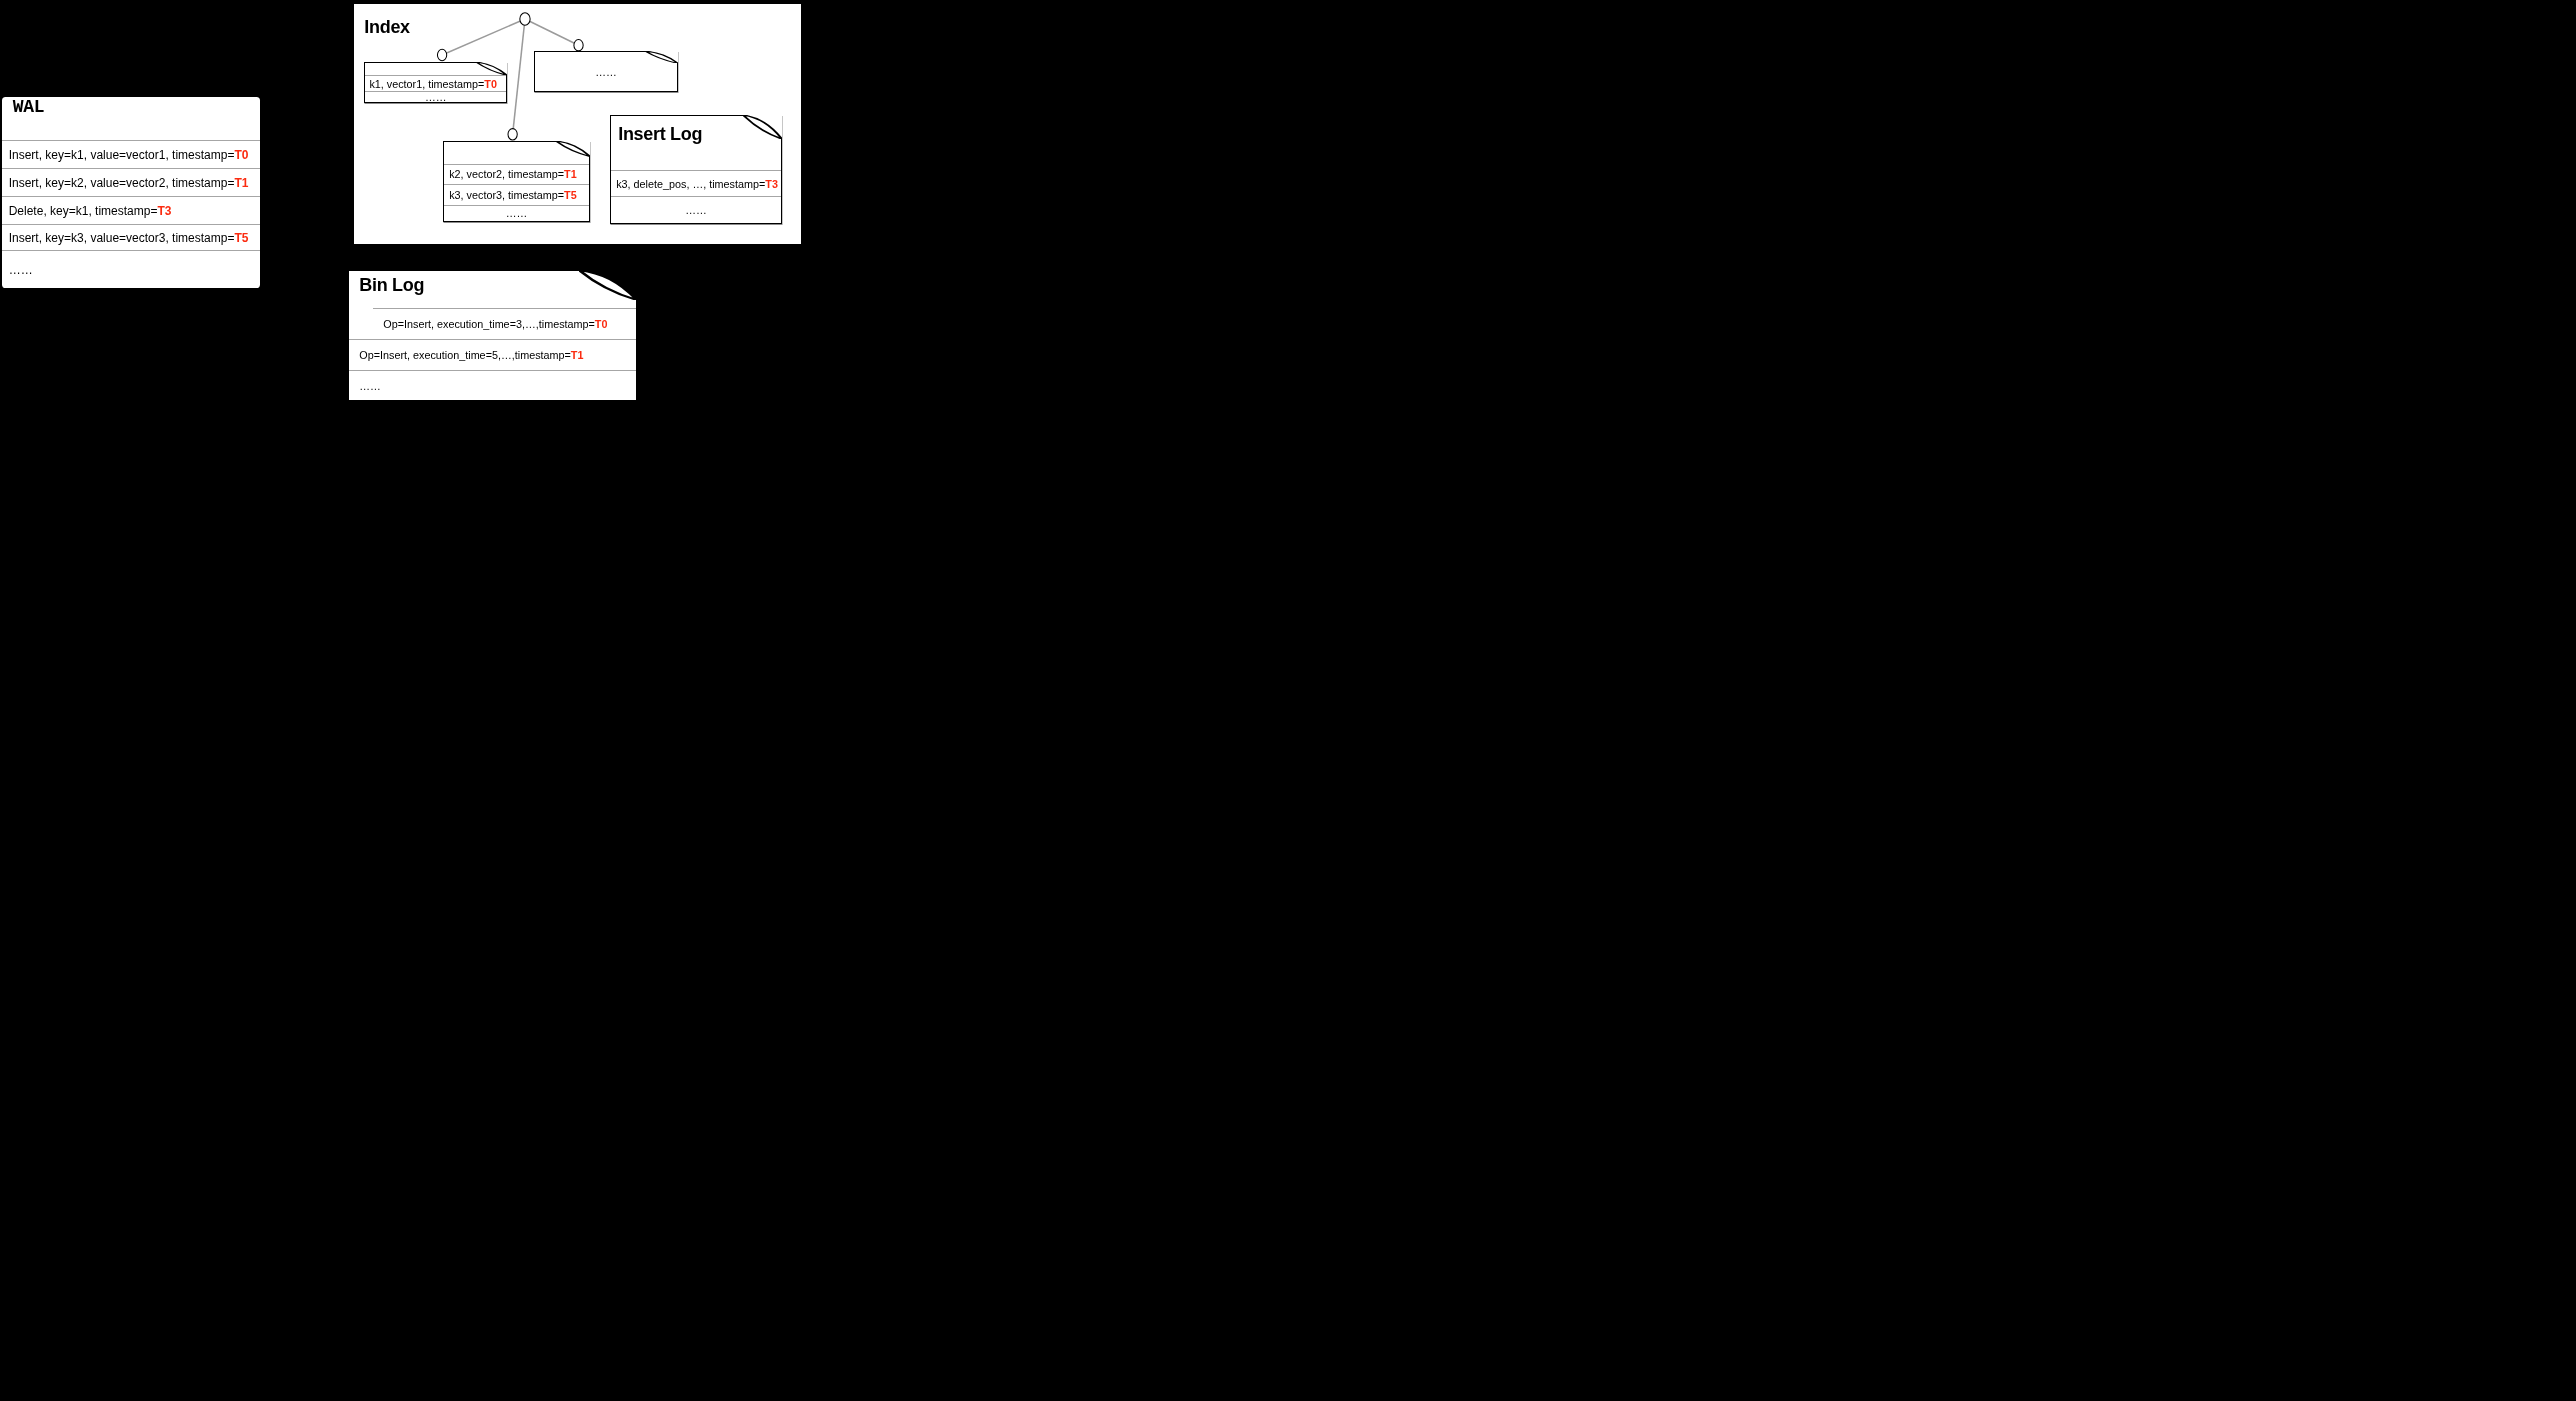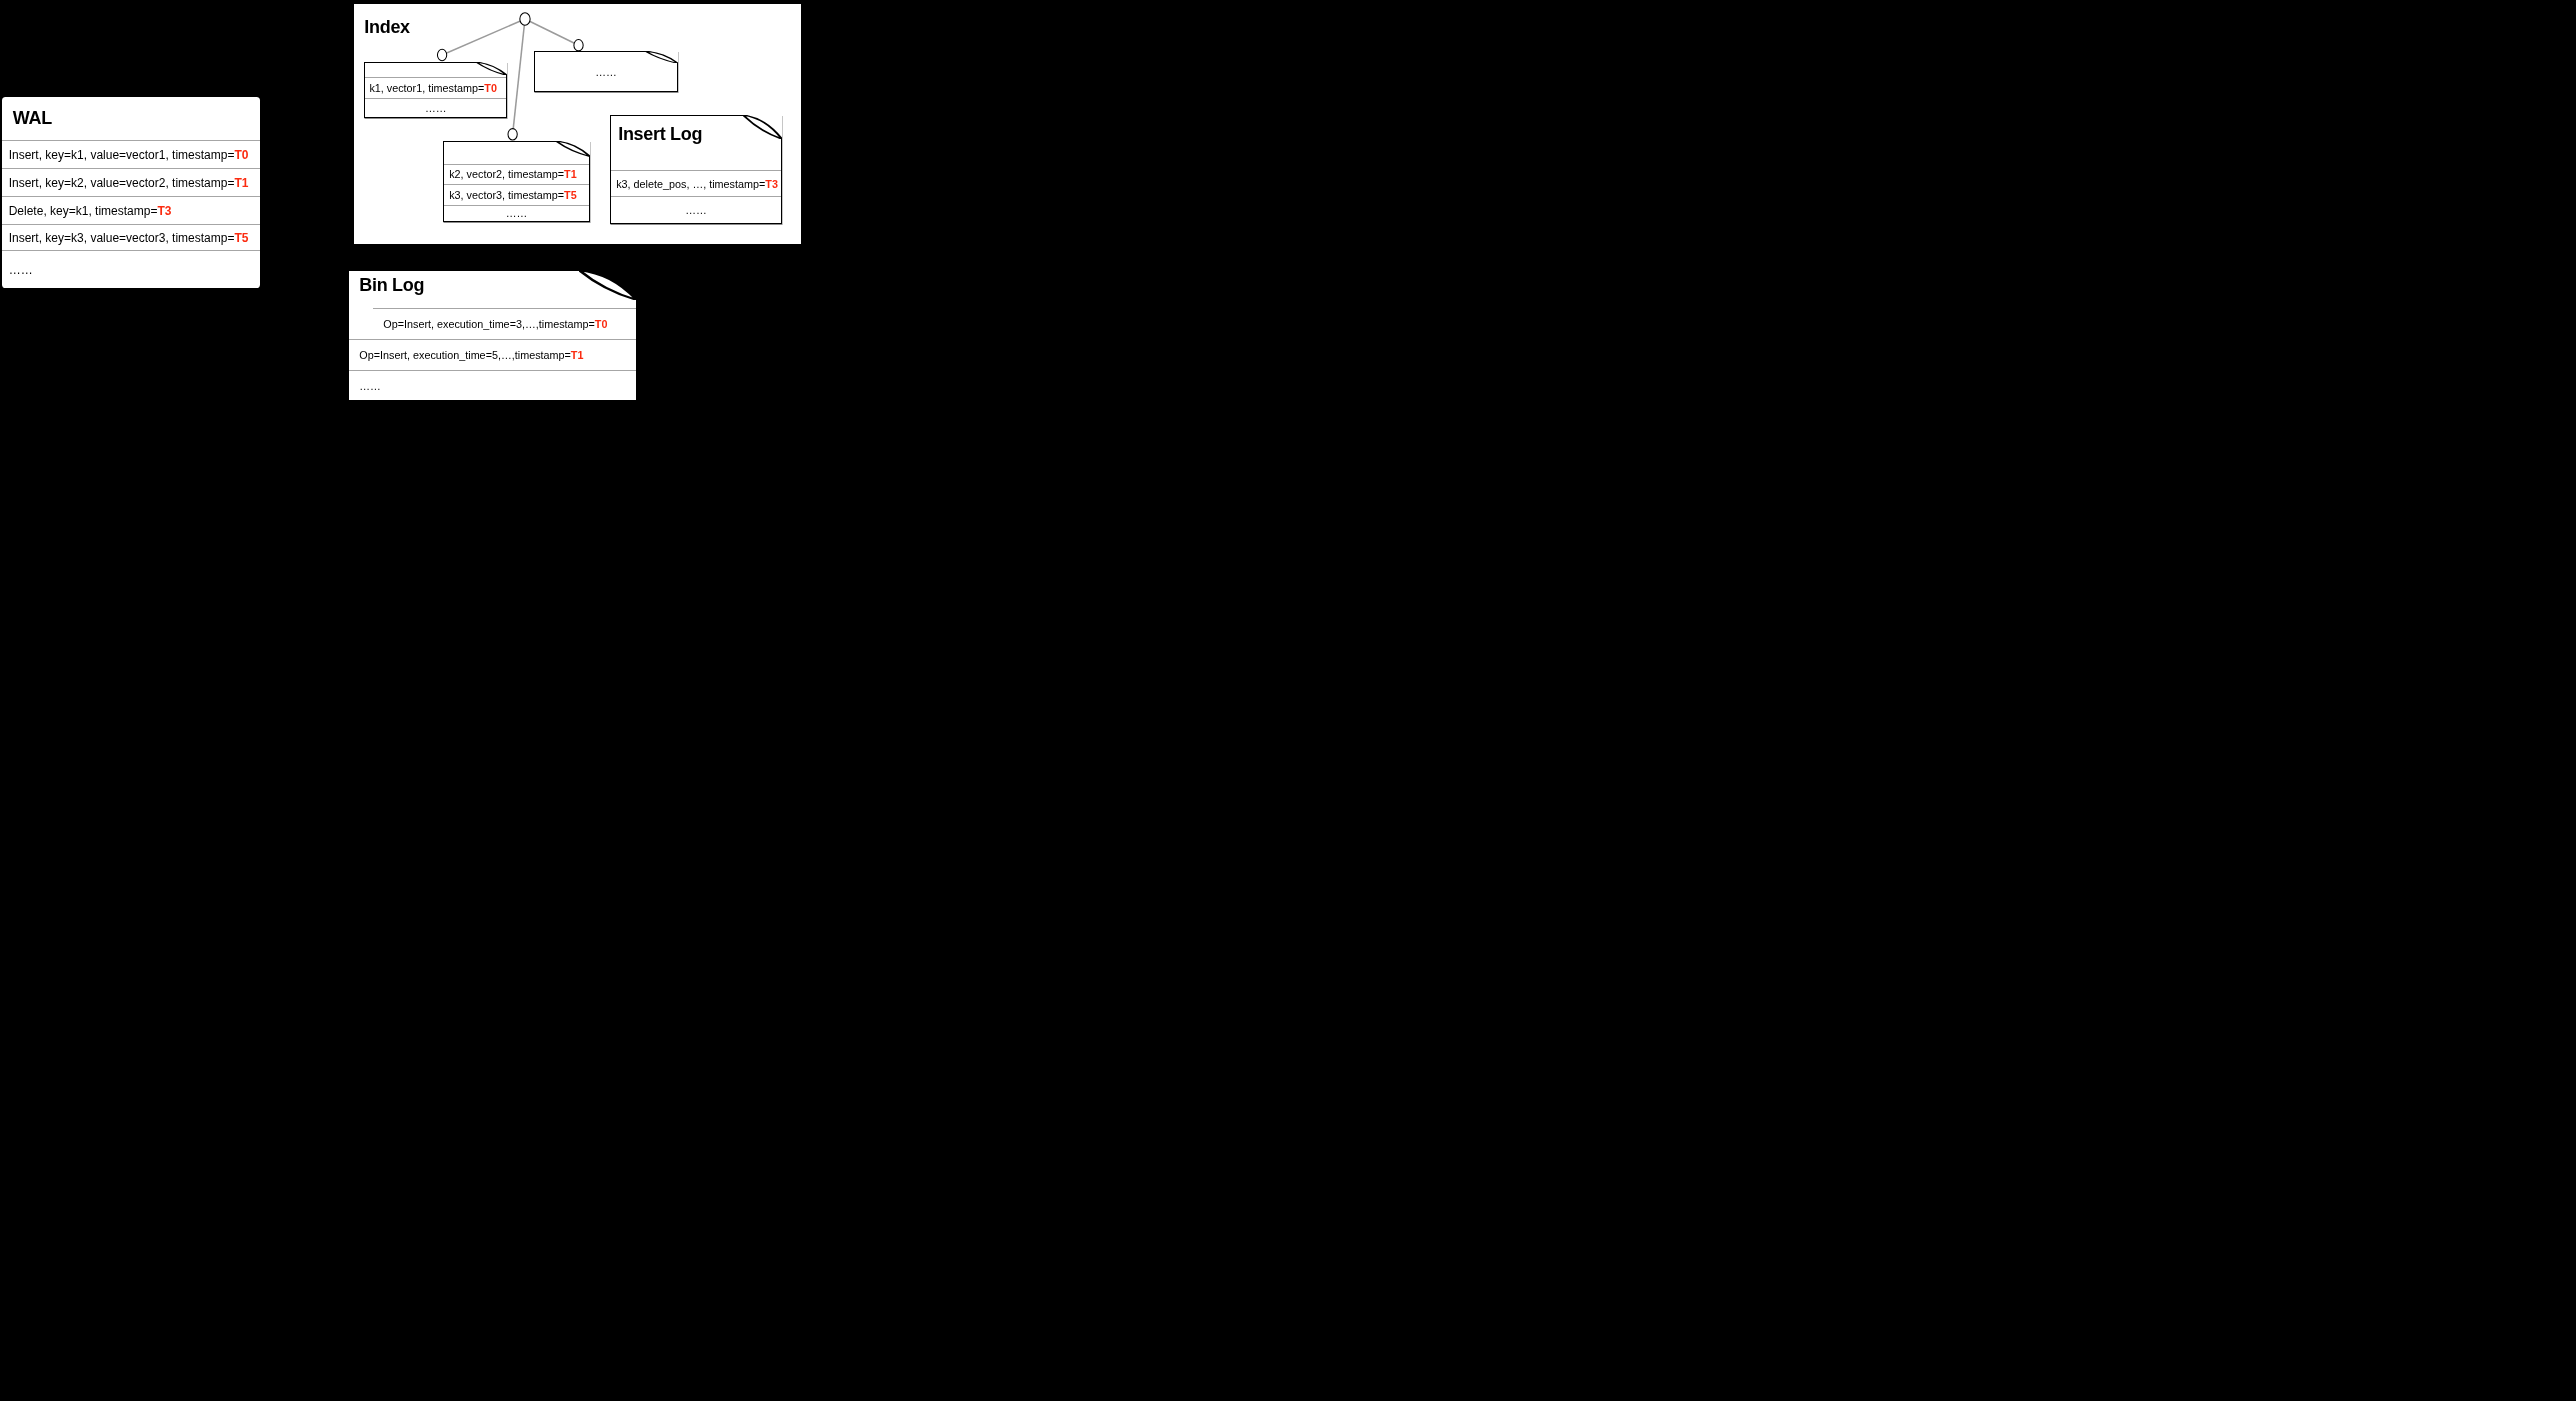--- a/index.html
+++ b/index.html
@@ -22,23 +22,23 @@
     width: 258px; height: 191px;
     background: #fff;
     border-radius: 3.6px;
     display: flex;
     flex-direction: column;
     box-sizing: border-box;
   }
   .wal-title-band {
     height: 43px;
     display: flex;
-    align-items: center;
     padding-left: 11.3px;
     box-sizing: border-box;
+    font-family: Liberation Mono, monospace;
   }
   .panel-title {
     font-size: 18px;
     font-weight: bold;
     color: #000;
     letter-spacing: -0.3px;
   }
   .wal-row {
     border-top: 1px solid #a6a6a6;
     display: flex;
@@ -99,21 +99,21 @@
   }
   .doc .band + .band { border-top: 1px solid #a6a6a6; }
   .doc .centered { justify-content: center; }
   .fold {
     position: absolute;
     top: -1px; right: -1px;
     z-index: 4;
     pointer-events: none;
   }
   
-  .doc-left   { left: 10.3px;  top: 58px; width: 143px; height: 56px; justify-content: center; }
+  .doc-left   { left: 10.3px;  top: 58px; width: 143px; height: 41px; justify-content: center; }
   .doc-middle { left: 89px; top: 137px; width: 147px; height: 81px; }
   .doc-right  { left: 180px; top: 47px;  width: 144px; height: 41px;  }
   .doc-dlog   { left: 256px; top: 111px; width: 172px; height: 109px; }
   
   .doc-binlog {
     left: 348px; top: 270px;
     width: 289px; height: 131px;
     box-shadow: none;
   }
 </style>

